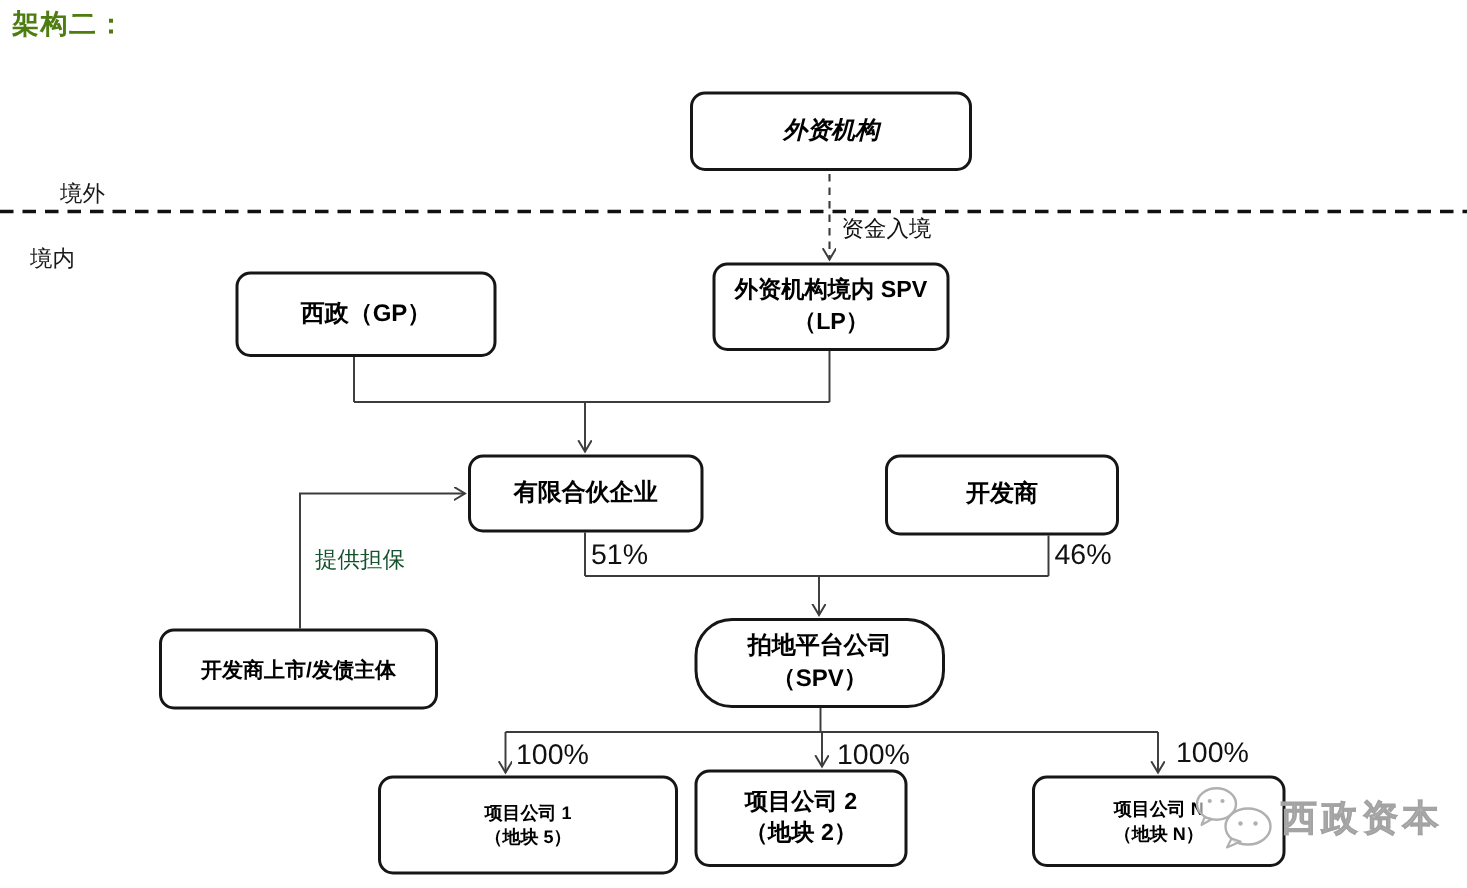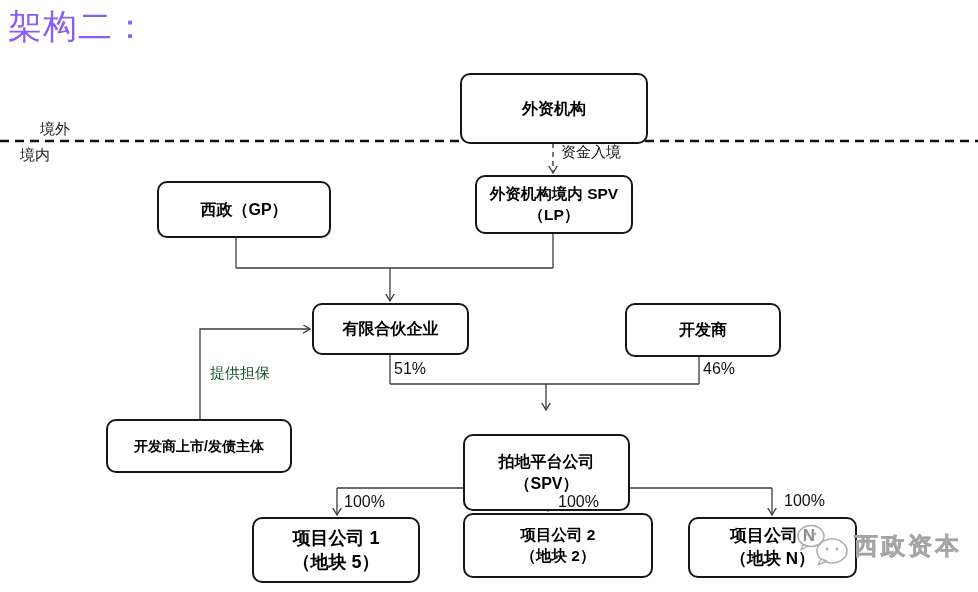--- a/index.html
+++ b/index.html
@@ -3,35 +3,35 @@
 <meta charset="utf-8">
 <style>
   html,body{margin:0;padding:0;background:#fff;}
   .stage{
     position:relative;width:978px;height:592px;background:#ffffff;overflow:hidden;
     font-family:"Liberation Sans","DejaVu Sans",sans-serif;color:#111;
   }
   .page-title{
     position:absolute;left:8px;top:4px;
     font-family:"Liberation Serif","DejaVu Serif",serif;
-    font-size:34px;font-weight:normal;color:#8b5cf6;letter-spacing:1px;
+    font-size:18px;font-weight:bold;color:#4d7c0f;letter-spacing:1px;
   }
   svg.connectors{position:absolute;left:0;top:0;width:978px;height:592px;}
   .node{
     position:absolute;box-sizing:border-box;
     border:2px solid #161616;border-radius:10px;background:#fff;
     display:flex;flex-direction:column;align-items:center;justify-content:center;
     font-weight:bold;font-size:16px;line-height:1.35;text-align:center;color:#000;
   }
   .node span{display:block;}
   .region-label{
     position:absolute;font-family:"Liberation Serif","DejaVu Serif",serif;
     font-size:15px;color:#1a1a1a;
   }
-  .edge-label{position:absolute;font-size:16px;color:#111;}
+  .edge-label{position:absolute;font-size:19px;color:#111;}
   .edge-label.serif{font-family:"Liberation Serif","DejaVu Serif",serif;font-size:15px;}
   .edge-label.gray{color:#14532d;}
   .watermark{
     position:absolute;left:794px;top:524px;display:flex;
     pointer-events:none;
   }
   .watermark .wm-text{
     font-size:24px;font-weight:bold;color:#b5b5b5;letter-spacing:3px;
     -webkit-text-stroke:0.5px #a3a3a3;margin-left:2px;line-height:44px;
   }
@@ -62,63 +62,63 @@
     <path d="M390 355 V384 M699 357 V384 M390 384 H699" stroke="#3c3c3c" stroke-width="1.3" fill="none"></path>
     <path d="M546 384 V410" stroke="#3c3c3c" stroke-width="1.3" fill="none" marker-end="url(#arr)"></path>
 
     <path d="M547 472 V488 M337 488 H772" stroke="#3c3c3c" stroke-width="1.3" fill="none"></path>
     <path d="M337 488 V515" stroke="#3c3c3c" stroke-width="1.3" fill="none" marker-end="url(#arr)"></path>
     <path d="M548 488 V511" stroke="#3c3c3c" stroke-width="1.3" fill="none" marker-end="url(#arr)"></path>
     <path d="M772 488 V515" stroke="#3c3c3c" stroke-width="1.3" fill="none" marker-end="url(#arr)"></path>
   </svg>
 
   <div class="region-label" style="left:20px;top:120px;margin-left:20px;">境外</div>
-  <div class="region-label" style="left:20px;top:146px;">境内</div>
+  <div class="region-label" style="left:20px;top:163px;">境内</div>
 
-  <div class="node" style="left:460px;top:73px;width:188px;height:71px;">
+  <div class="node" style="left:460px;top:61px;width:188px;height:53px;font-style:italic;">
     <span>外资机构</span>
   </div>
 
   <div class="node" style="left:157px;top:181px;width:174px;height:57px;">
     <span>西政（GP）</span>
   </div>
 
   <div class="node" style="left:475px;top:175px;width:158px;height:59px;font-size:15.5px;">
     <span>外资机构境内 SPV</span>
     <span>（LP）</span>
   </div>
 
   <div class="node" style="left:312px;top:303px;width:157px;height:52px;">
     <span>有限合伙企业</span>
   </div>
 
-  <div class="node" style="left:625px;top:303px;width:156px;height:54px;">
+  <div class="node" style="left:590px;top:303px;width:156px;height:54px;">
     <span>开发商</span>
   </div>
 
   <div class="node" style="left:106px;top:419px;width:186px;height:54px;font-size:14px;">
     <span>开发商上市/发债主体</span>
   </div>
 
-  <div class="node" style="left:463px;top:434px;width:167px;height:77px;">
+  <div class="node" style="left:463px;top:412px;width:167px;height:60px;border-radius:25px;">
     <span>拍地平台公司</span>
     <span>（SPV）</span>
   </div>
 
-  <div class="node" style="left:252px;top:517px;width:168px;height:66px;font-size:18px;">
+  <div class="node" style="left:252px;top:517px;width:200px;height:66px;font-size:12px;">
     <span>项目公司 1</span>
     <span>（地块 5）</span>
   </div>
 
-  <div class="node" style="left:463px;top:513px;width:190px;height:65px;font-size:15.5px;">
+  <div class="node" style="left:463px;top:513px;width:142px;height:65px;font-size:15.5px;">
     <span>项目公司 2</span>
     <span>（地块 2）</span>
   </div>
 
-  <div class="node" style="left:688px;top:517px;width:169px;height:61px;font-size:17px;">
+  <div class="node" style="left:688px;top:517px;width:169px;height:61px;font-size:12px;">
     <span>项目公司 N</span>
     <span>（地块 N）</span>
   </div>
 
   <div class="edge-label serif" style="left:561px;top:143px;">资金入境</div>
   <div class="edge-label serif gray" style="left:210px;top:364px;">提供担保</div>
   <div class="edge-label" style="left:394px;top:360px;">51%</div>
   <div class="edge-label" style="left:703px;top:360px;">46%</div>
   <div class="edge-label" style="left:344px;top:493px;">100%</div>
   <div class="edge-label" style="left:558px;top:493px;">100%</div>

